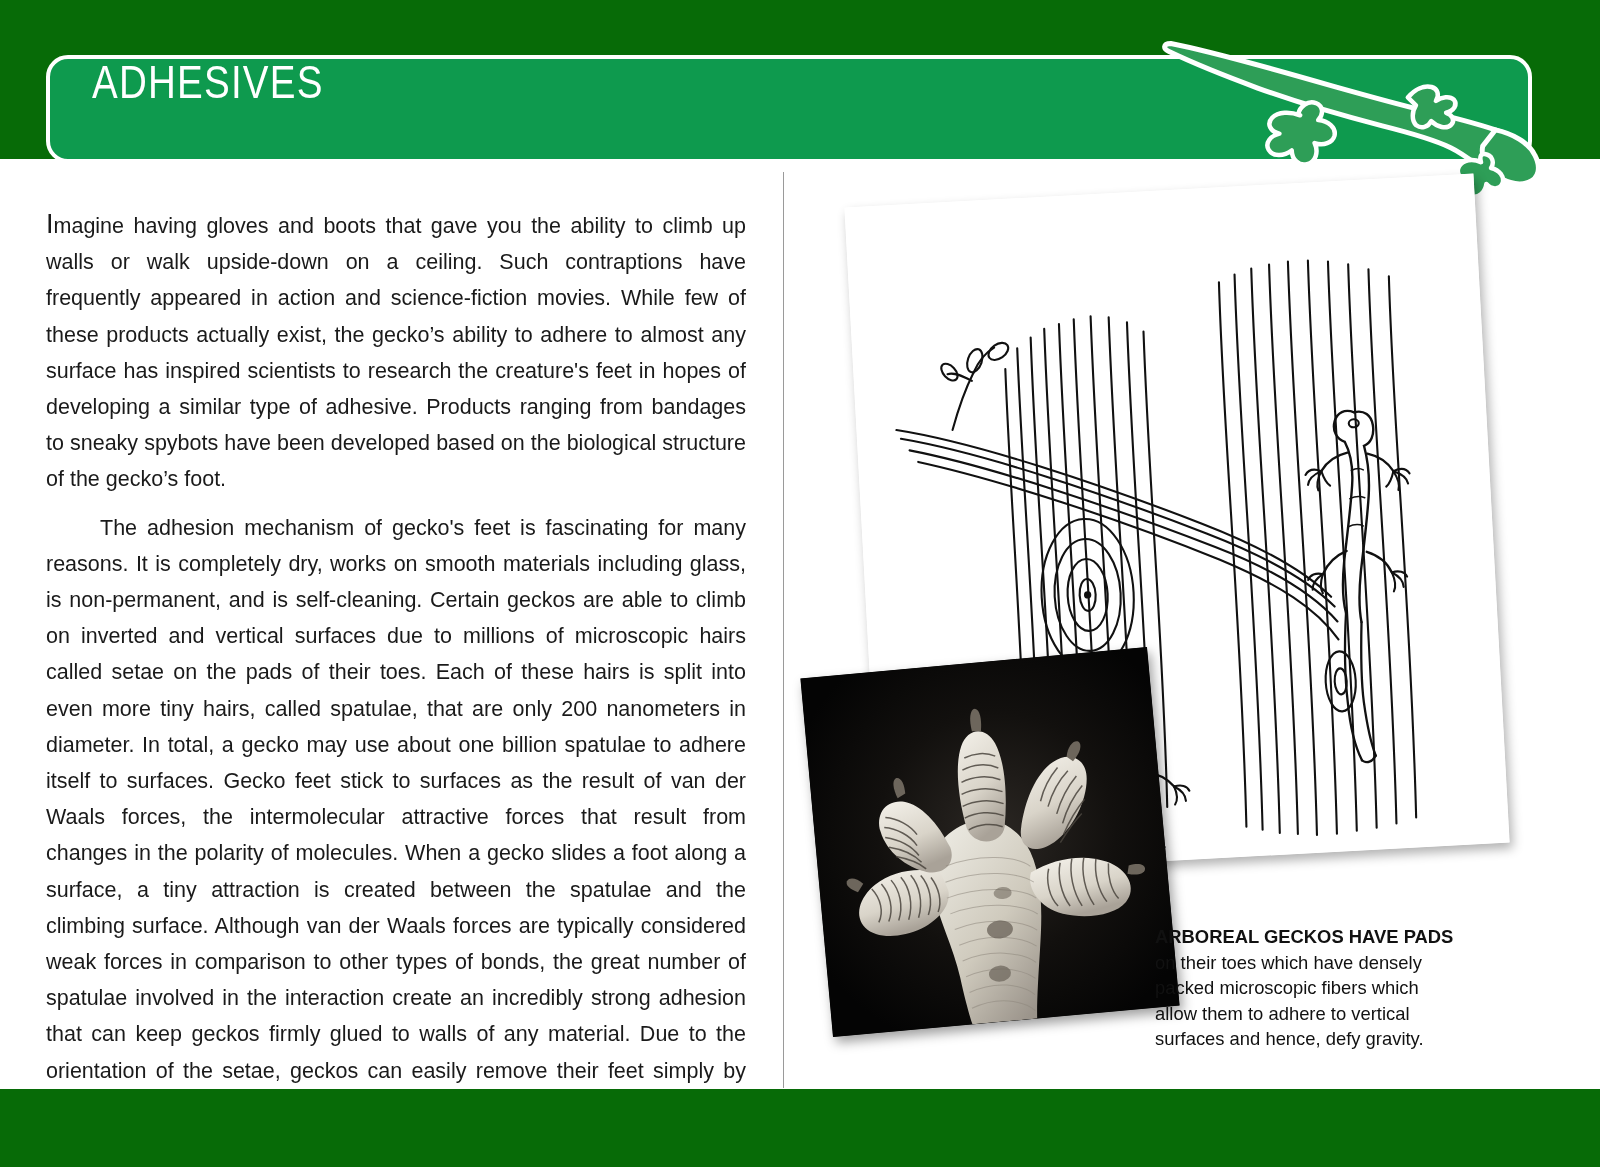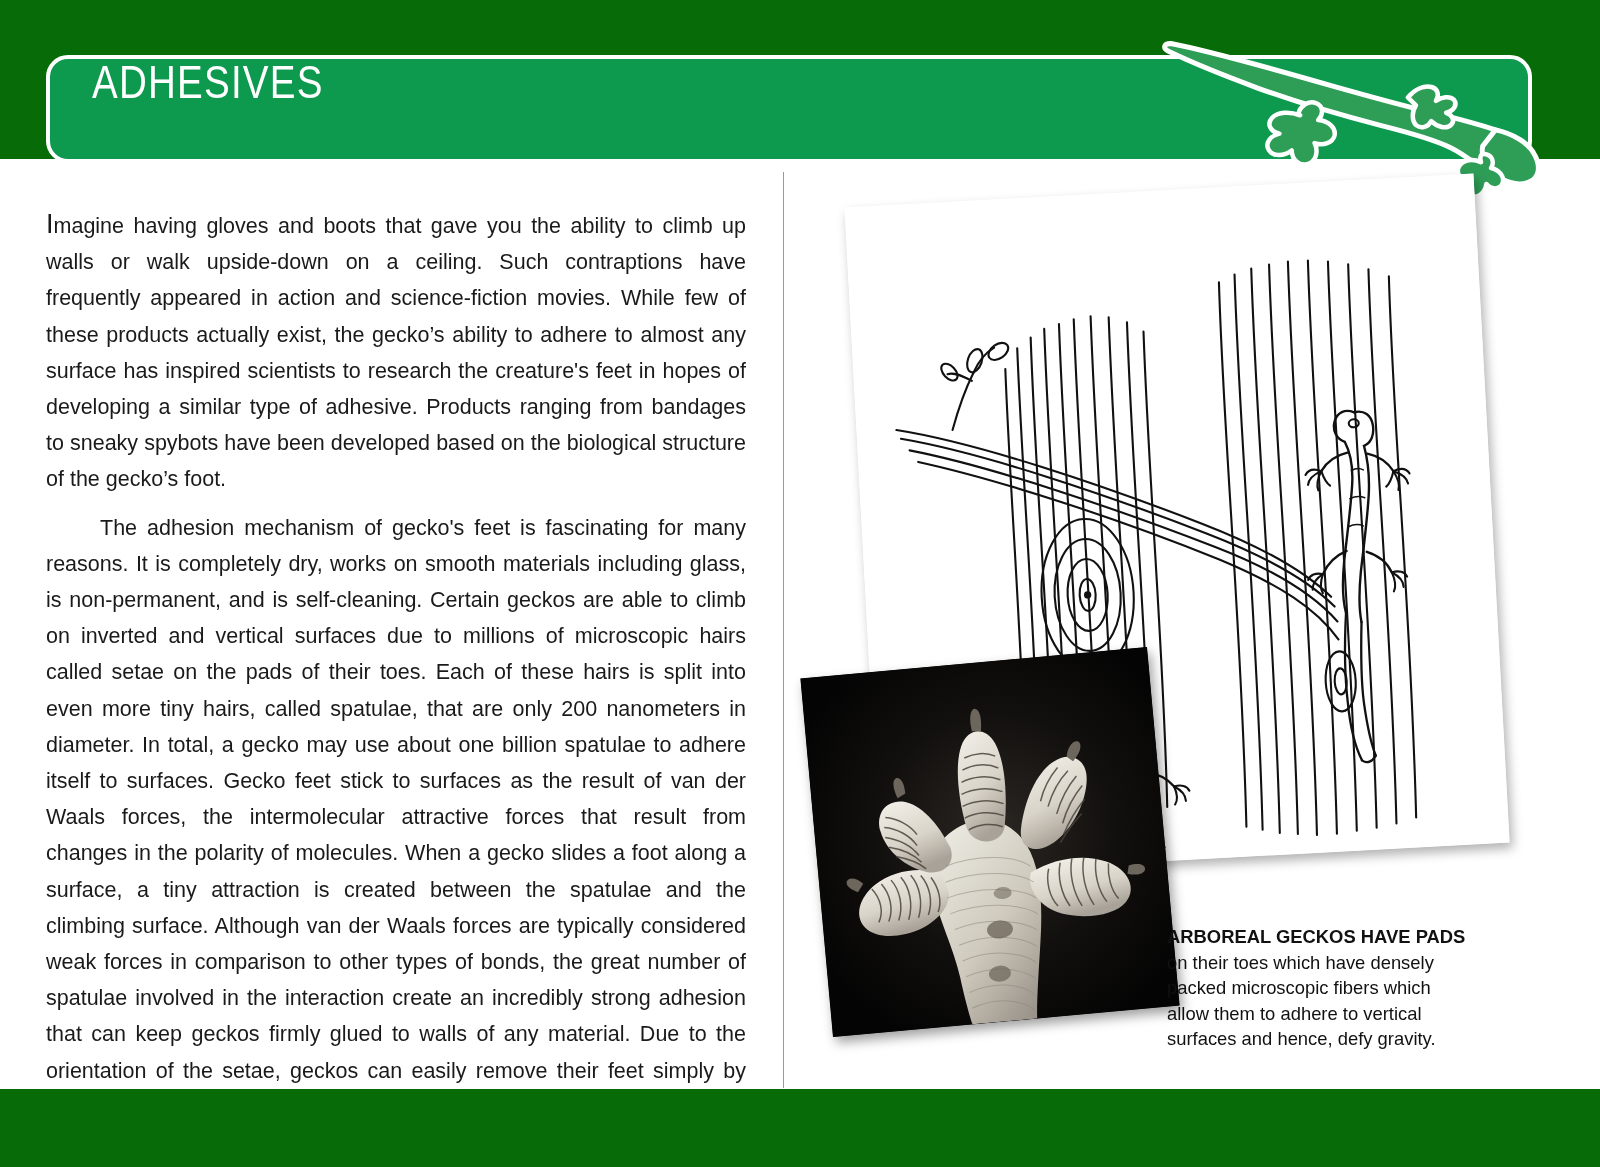--- a/index.html
+++ b/index.html
@@ -124,21 +124,20 @@
   .foot-photo svg { display:block; width:100%; height:100%; }
 
   
   .caption {
     position:absolute;
     left:355px; top:752px;
     width:300px;
     font-size:18.4px;
     line-height:25.5px;
     color:#111111;
-    margin-left:12px;
   }
   .caption b { font-weight:bold; }
 </style>
 </head>
 <body>
 
 <div class="page">
 
   <div class="header-band"></div>
 

